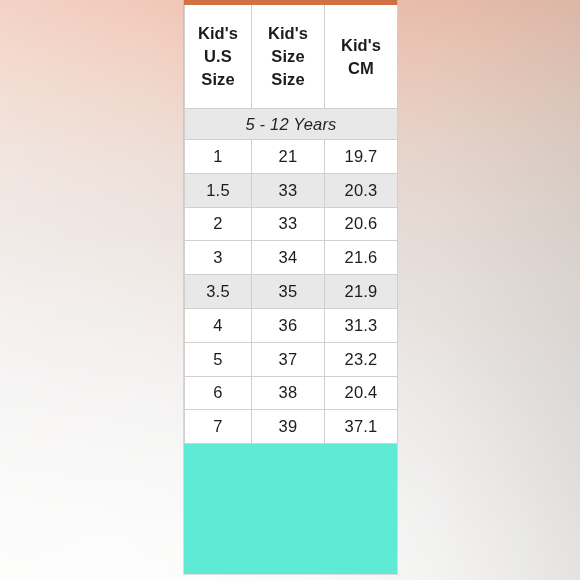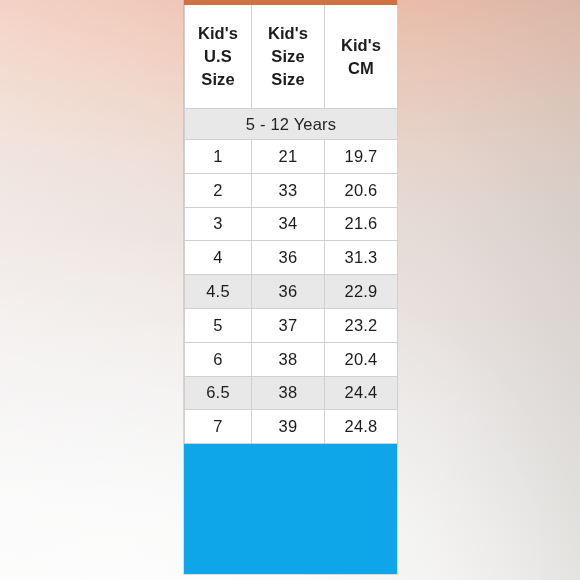--- a/index.html
+++ b/index.html
@@ -57,21 +57,21 @@
       rgba(255,255,255,0) 72%);
   }
 
   
   .table-wrap {
     position: absolute;
     left: 184px;
     top: 0;
     width: 213px;
     height: 574px;
-    background: #0ea5e9;
+    background: #5eead4;
     box-sizing: border-box;
     box-shadow: 0 0 0 1px rgba(150,148,146,0.30);
   }
 
   .accent-bar {
     height: 5px;
     width: 100%;
     background: #cf7142;
   }
 
@@ -103,20 +103,21 @@
     letter-spacing: 0.1px;
   }
 
   tr.group-row td {
     height: 30px;
     background: #e8e8e8;
     font-size: 16.5px;
     font-weight: normal;
     color: #242424;
     letter-spacing: 0.2px;
+    font-style: italic;
   }
 
   tr.data-row td {
     height: 32.8px;
     font-size: 16.5px;
     font-weight: normal;
     color: #1c1c1c;
     background: #ffffff;
     letter-spacing: 0.2px;
   }
@@ -165,57 +166,57 @@
 
         <tr class="group-row">
           <td colspan="3">5 - 12 Years</td>
         </tr>
 
         <tr class="data-row">
           <td>1</td>
           <td>21</td>
           <td>19.7</td>
         </tr>
+        <tr class="data-row alt">
+          <td>1.5</td>
+          <td>33</td>
+          <td>20.3</td>
+        </tr>
         <tr class="data-row">
           <td>2</td>
           <td>33</td>
           <td>20.6</td>
         </tr>
         <tr class="data-row">
           <td>3</td>
           <td>34</td>
           <td>21.6</td>
         </tr>
+        <tr class="data-row alt">
+          <td>3.5</td>
+          <td>35</td>
+          <td>21.9</td>
+        </tr>
         <tr class="data-row">
           <td>4</td>
           <td>36</td>
           <td>31.3</td>
         </tr>
-        <tr class="data-row alt">
-          <td>4.5</td>
-          <td>36</td>
-          <td>22.9</td>
-        </tr>
         <tr class="data-row">
           <td>5</td>
           <td>37</td>
           <td>23.2</td>
         </tr>
         <tr class="data-row">
           <td>6</td>
           <td>38</td>
           <td>20.4</td>
         </tr>
-        <tr class="data-row alt">
-          <td>6.5</td>
-          <td>38</td>
-          <td>24.4</td>
-        </tr>
         <tr class="data-row">
           <td>7</td>
           <td>39</td>
-          <td>24.8</td>
+          <td>37.1</td>
         </tr>
 
       </tbody>
     </table>
   </div>
 </div>
 
 </body></html>

